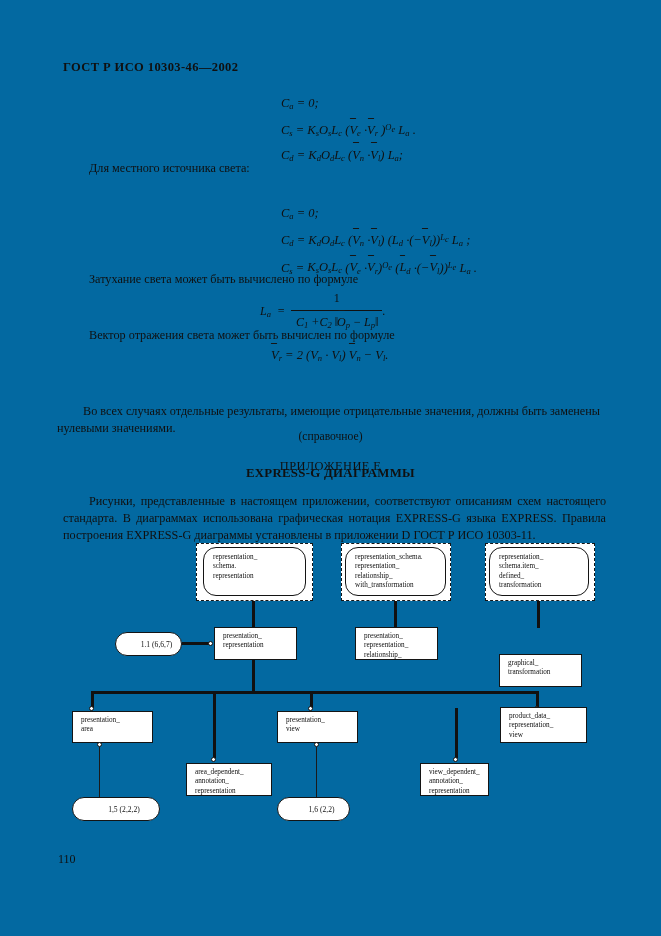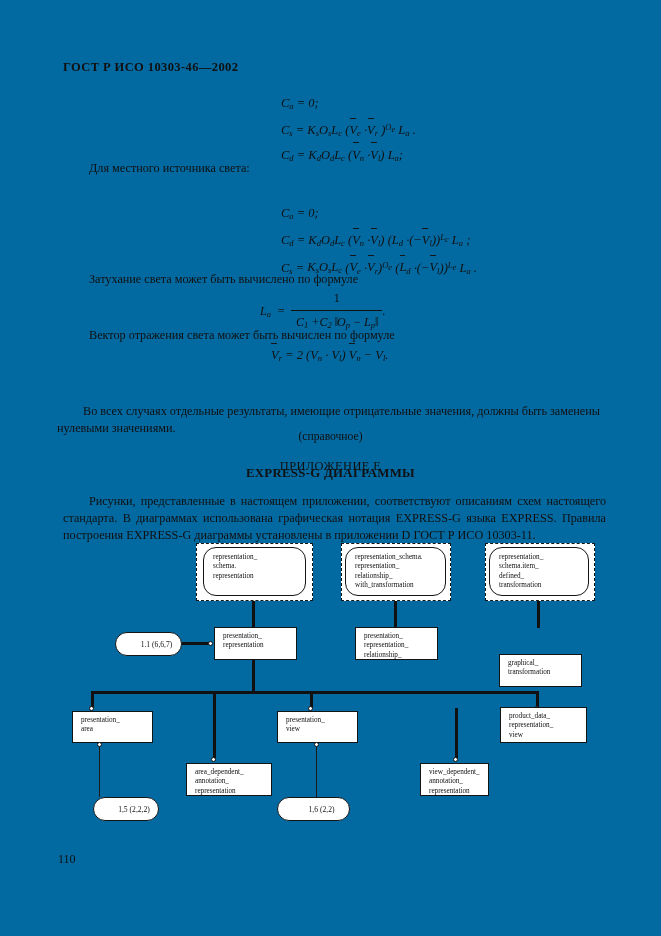--- a/index.html
+++ b/index.html
@@ -328,21 +328,21 @@
 
     <div class="thickline" style="left:455px; top:177px; width:3px; height:50px;"></div>
     <div class="circ" style="left:453px; top:226px;"></div>
 
     <div class="dbox" style="left:420px; top:232px; width:69px; height:33px;">
       <div>view_dependent_</div>
       <div>annotation_</div>
       <div>representation</div>
     </div>
 
-    <div class="oval" style="left:72px; top:266px; width:66px; height:24px;margin-left:21px;">1,5 (2,2,2)</div>
+    <div class="oval" style="left:72px; top:266px; width:88px; height:24px;">1,5 (2,2,2)</div>
     <div class="oval" style="left:277px; top:266px; width:73px; height:24px;">1,6 (2,2)</div>
 
   </div>
 
 
   <div class="pagenum">110</div>
 
 </div>
 
 </body></html>

